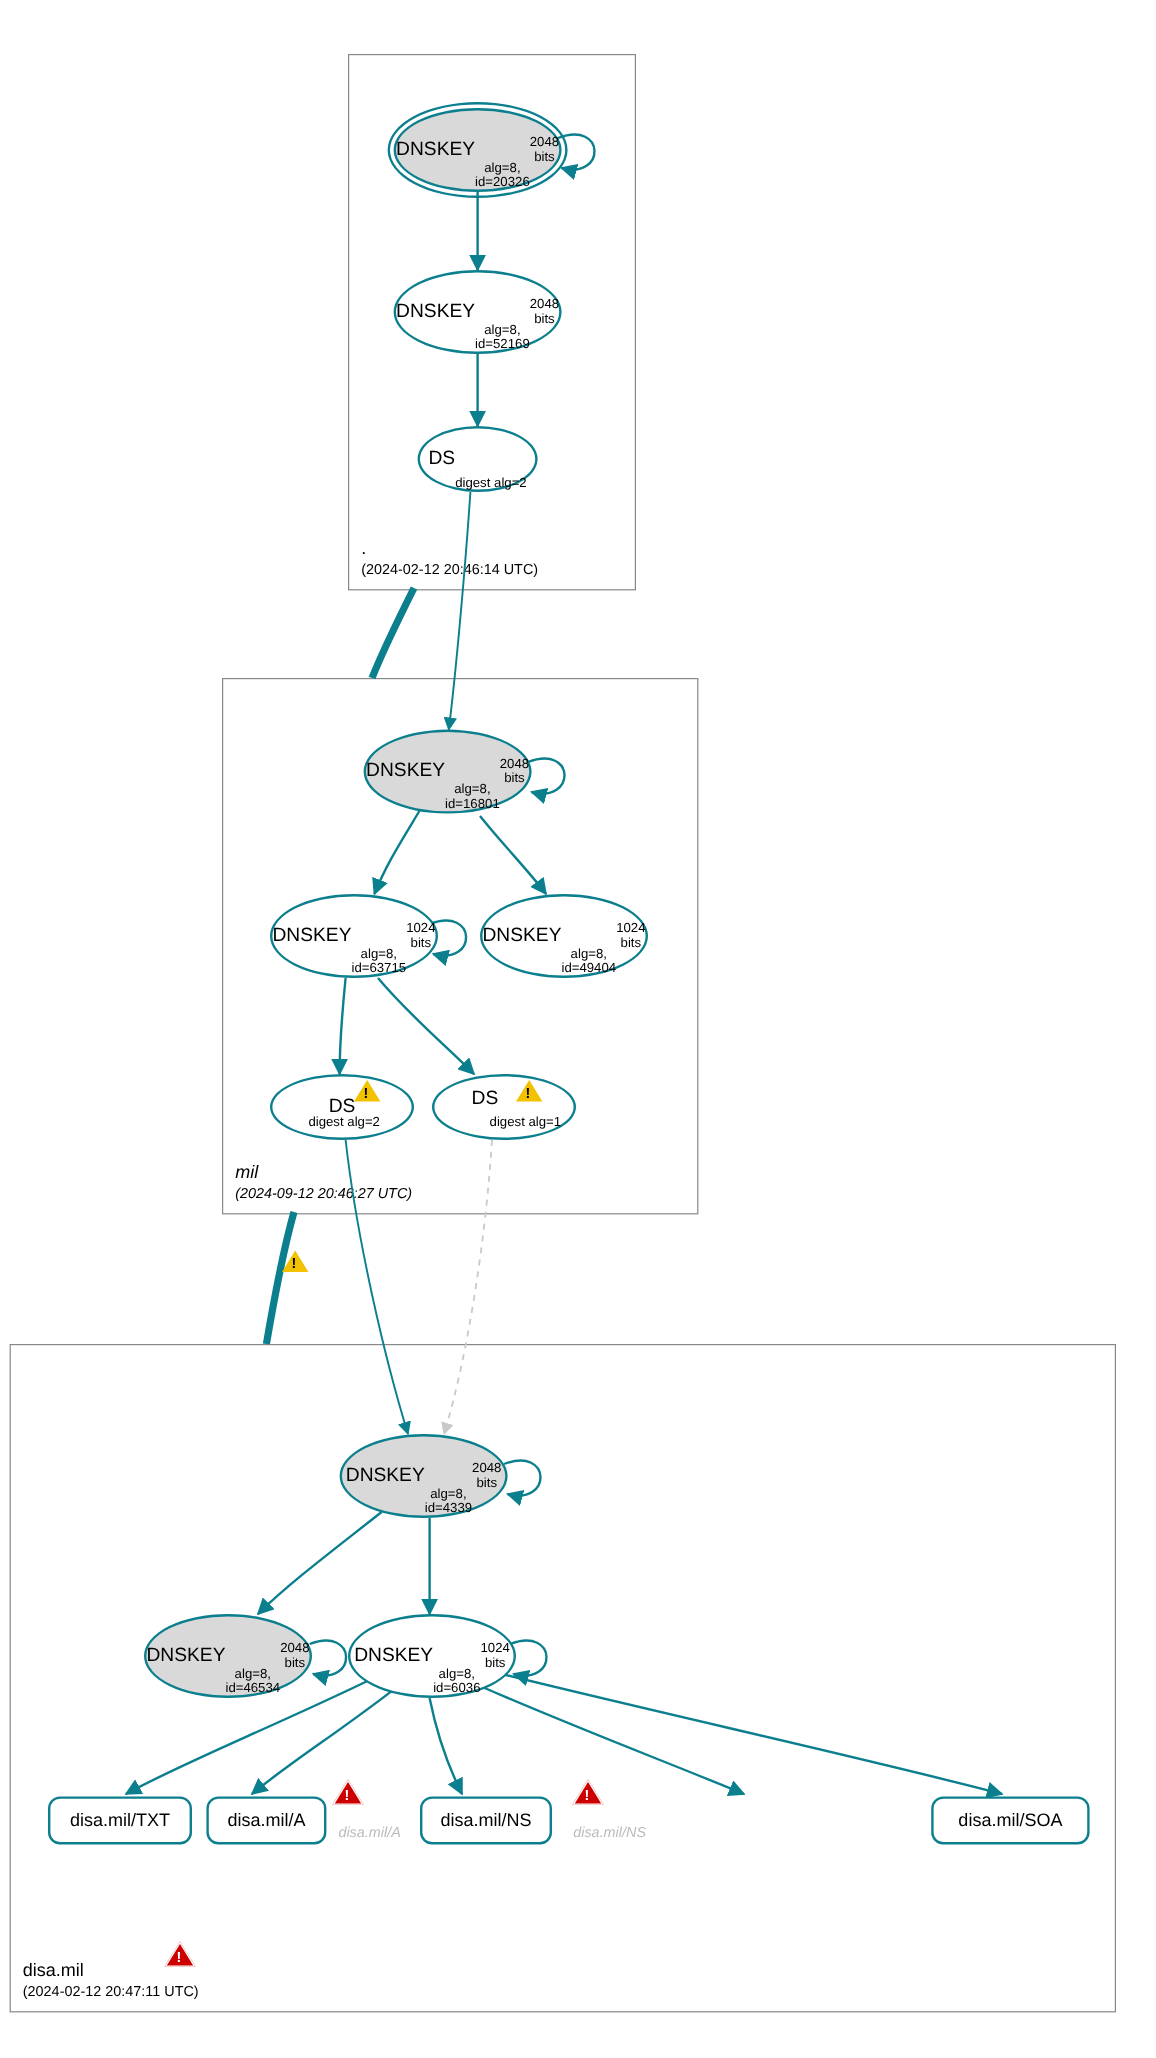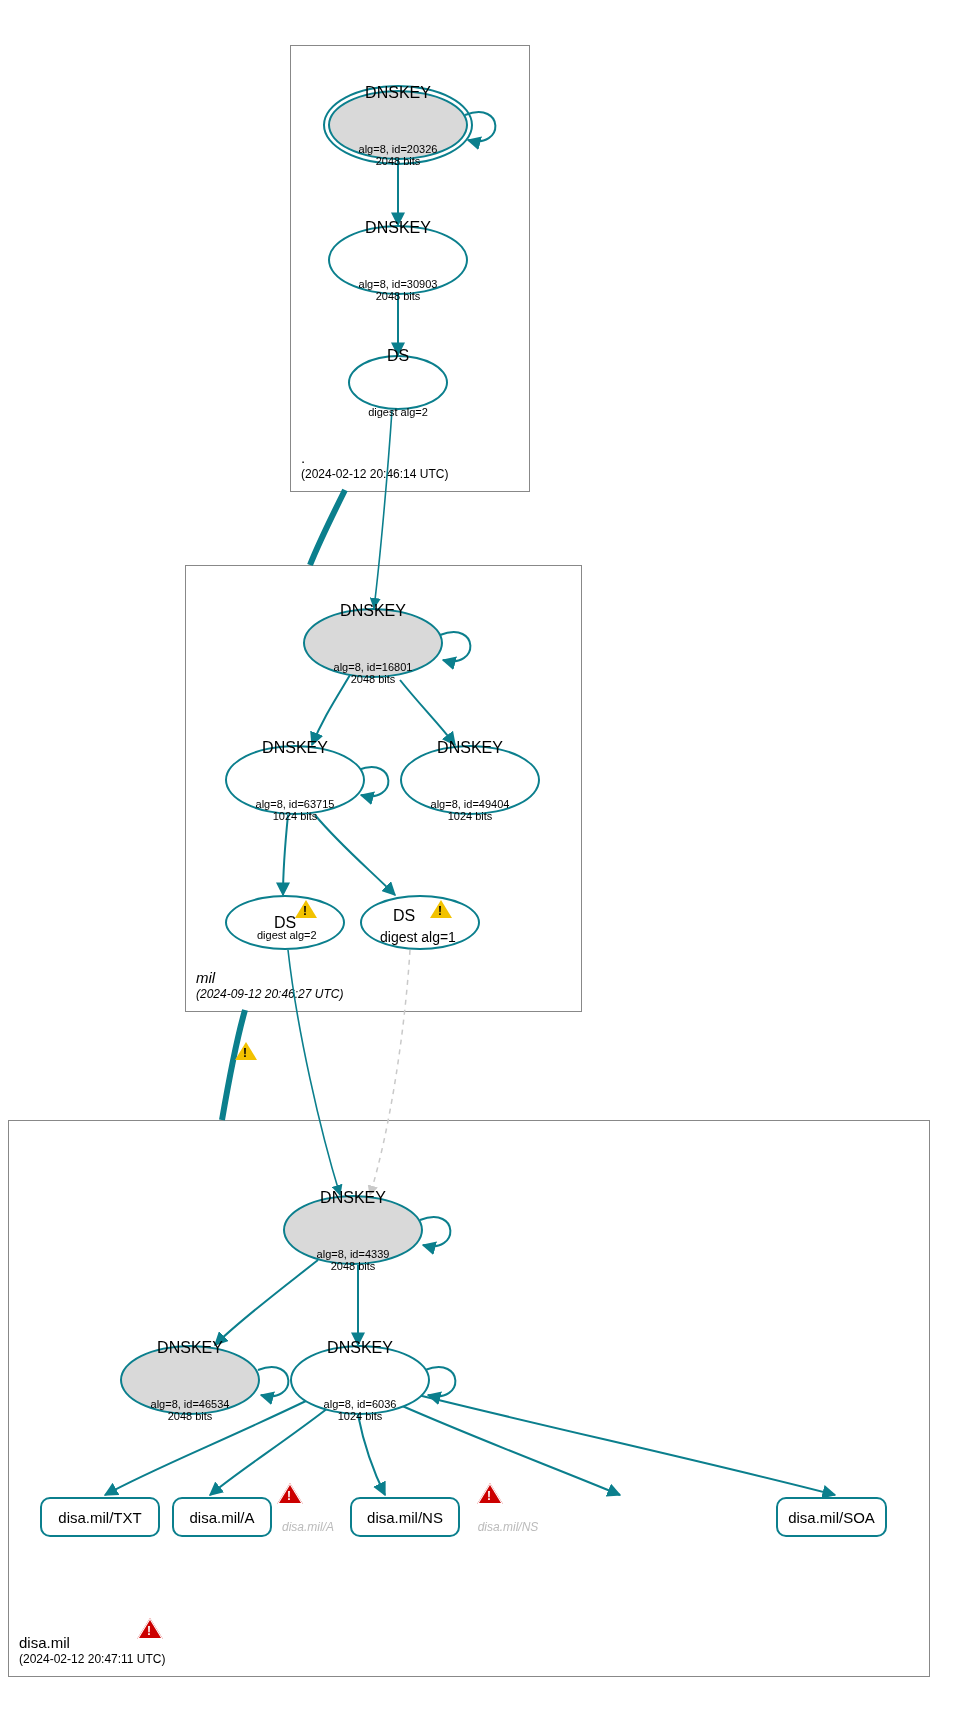--- a/index.html
+++ b/index.html
@@ -35,21 +35,20 @@
     line-height: 1.3;
   }
   .zone-label .zn { font-size: 15px; }
   .zone-label .zt { font-size: 12px; }
   .node {
     position: absolute;
     border: 2px solid #0b7f8d;
     background: #fff;
     text-align: center;
     display: flex;
-    flex-direction: column;
     justify-content: center;
     align-items: center;
     box-sizing: border-box;
     padding: 4px 6px;
   }
   .node.ellipse { border-radius: 50%; }
   .node.keyfill { background: #d9d9d9; }
   .node.record {
     border-radius: 10px;
     font-size: 15px;
@@ -191,21 +190,21 @@
 
 <div class="dbl" style="left:323px; top:85px; width:150px; height:80px;"></div>
 <div class="node ellipse keyfill" style="left:328px; top:90px; width:140px; height:70px;">
   <div class="t1">DNSKEY</div>
   <div class="t2">alg=8, id=20326</div>
   <div class="t3">2048 bits</div>
 </div>
 
 <div class="node ellipse" style="left:328px; top:225px; width:140px; height:70px;">
   <div class="t1">DNSKEY</div>
-  <div class="t2">alg=8, id=30903</div>
+  <div class="t2">alg=8, id=52169</div>
   <div class="t3">2048 bits</div>
 </div>
 
 <div class="node ellipse" style="left:348px; top:355px; width:100px; height:55px;">
   <div class="t1">DS</div>
   <div class="t2">digest alg=2</div>
 </div>
 
 <div class="node ellipse keyfill" style="left:303px; top:608px; width:140px; height:70px;">
   <div class="t1">DNSKEY</div>
@@ -229,21 +228,21 @@
   <div>
     <div class="t1" style="display:inline">DS</div>
   </div>
 </div>
 <div style="position:absolute; left:257px; top:929px; font-size:11px;">digest alg=2</div>
 <div class="warn" style="left:306px; top:918px;"></div>
 
 <div class="node ellipse" style="left:360px; top:895px; width:120px; height:55px;">
 </div>
 <div style="position:absolute; left:393px; top:907px; font-size:16px;">DS</div>
-<div style="position:absolute; left:380px; top:929px; font-size:14px;text-align:right;">digest alg=1</div>
+<div style="position:absolute; left:408px; top:929px; font-size:11px;text-align:right;">digest alg=1</div>
 <div class="warn" style="left:441px; top:918px;"></div>
 
 <div class="warn" style="left:246px; top:1060px;"></div>
 
 <div class="node ellipse keyfill" style="left:283px; top:1195px; width:140px; height:70px;">
   <div class="t1">DNSKEY</div>
   <div class="t2">alg=8, id=4339</div>
   <div class="t3">2048 bits</div>
 </div>
 
@@ -261,21 +260,21 @@
 
 <div class="node record" style="left:40px; top:1497px; width:120px;">
   <span>disa.mil/TXT</span>
 </div>
 <div class="node record" style="left:172px; top:1497px; width:100px;">
   <span>disa.mil/A</span>
 </div>
 <div class="node record" style="left:350px; top:1497px; width:110px;">
   <span>disa.mil/NS</span>
 </div>
-<div class="node record" style="left:776px; top:1497px; width:111px;">
+<div class="node record" style="left:776px; top:1497px; width:132px;">
   <span>disa.mil/SOA</span>
 </div>
 
 <div style="position:absolute; left:290px; top:1503px;">
   <div class="err-out"></div>
       <div class="err"></div>
 </div>
 <div class="ghost-label" style="left:268px; top:1520px;">disa.mil/A</div>
 
 <div style="position:absolute; left:490px; top:1503px;">

